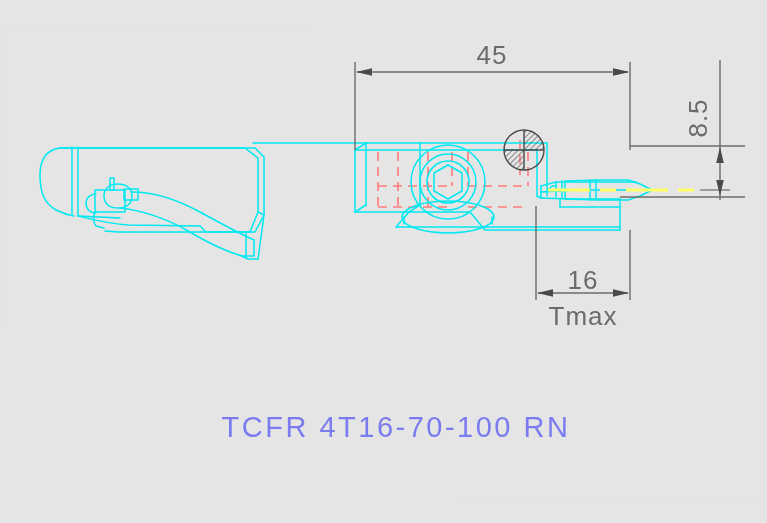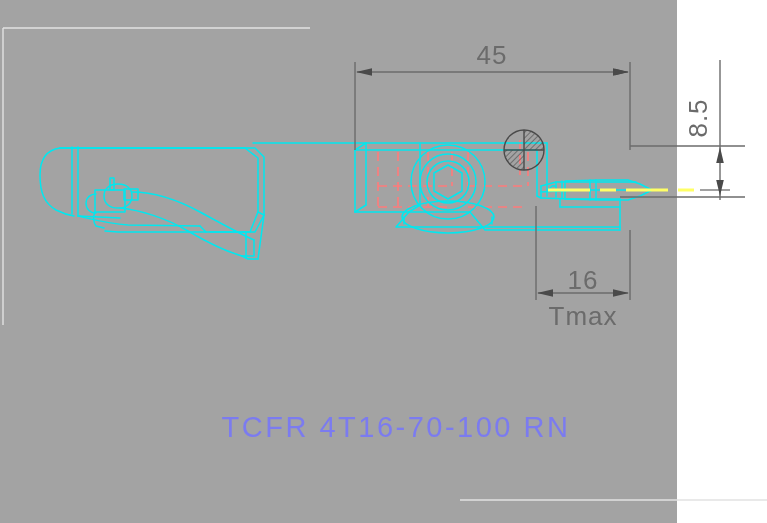--- a/index.html
+++ b/index.html
@@ -9,23 +9,23 @@
     background: #ffffff;
   }
   body {
     width: 767px;
     height: 523px;
     overflow: hidden;
     font-family: "Liberation Sans", sans-serif;
   }
   #stage {
     position: relative;
-    width: 677px;
+    width: 767px;
     height: 523px;
-    background: #a3a3a3;
+    background: #e5e5e5;
   }
   #cad-svg {
     position: absolute;
     left: 0;
     top: 0;
     width: 767px;
     height: 523px;
     display: block;
   }
   .dim-text {

